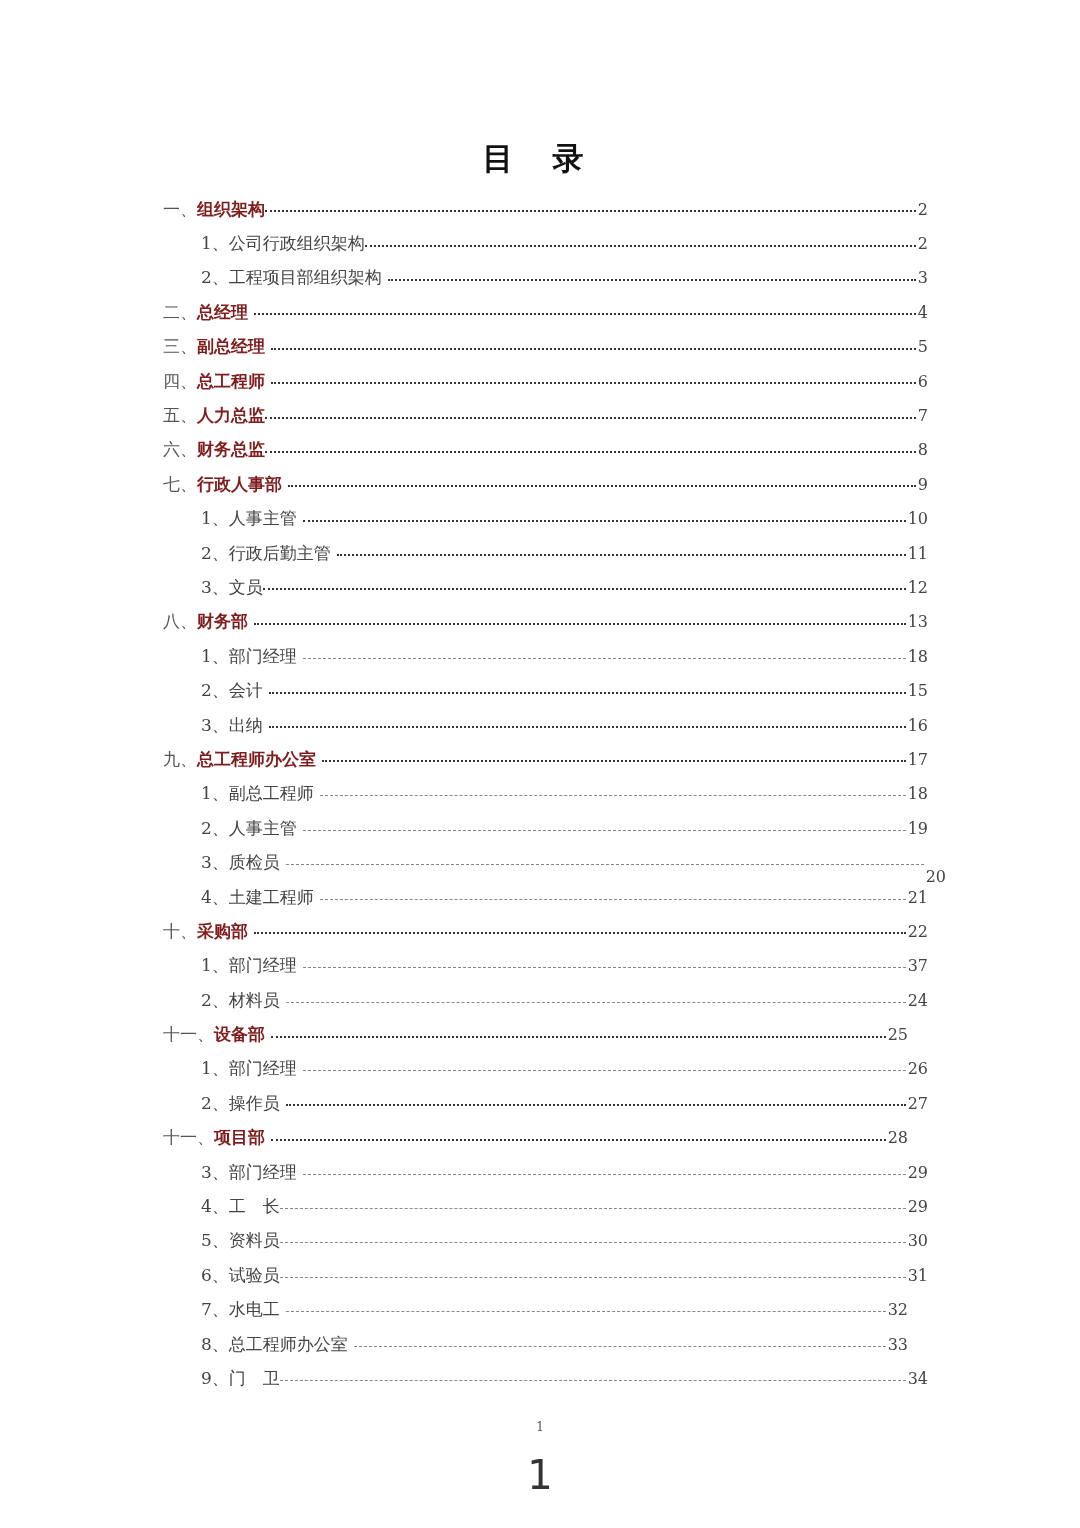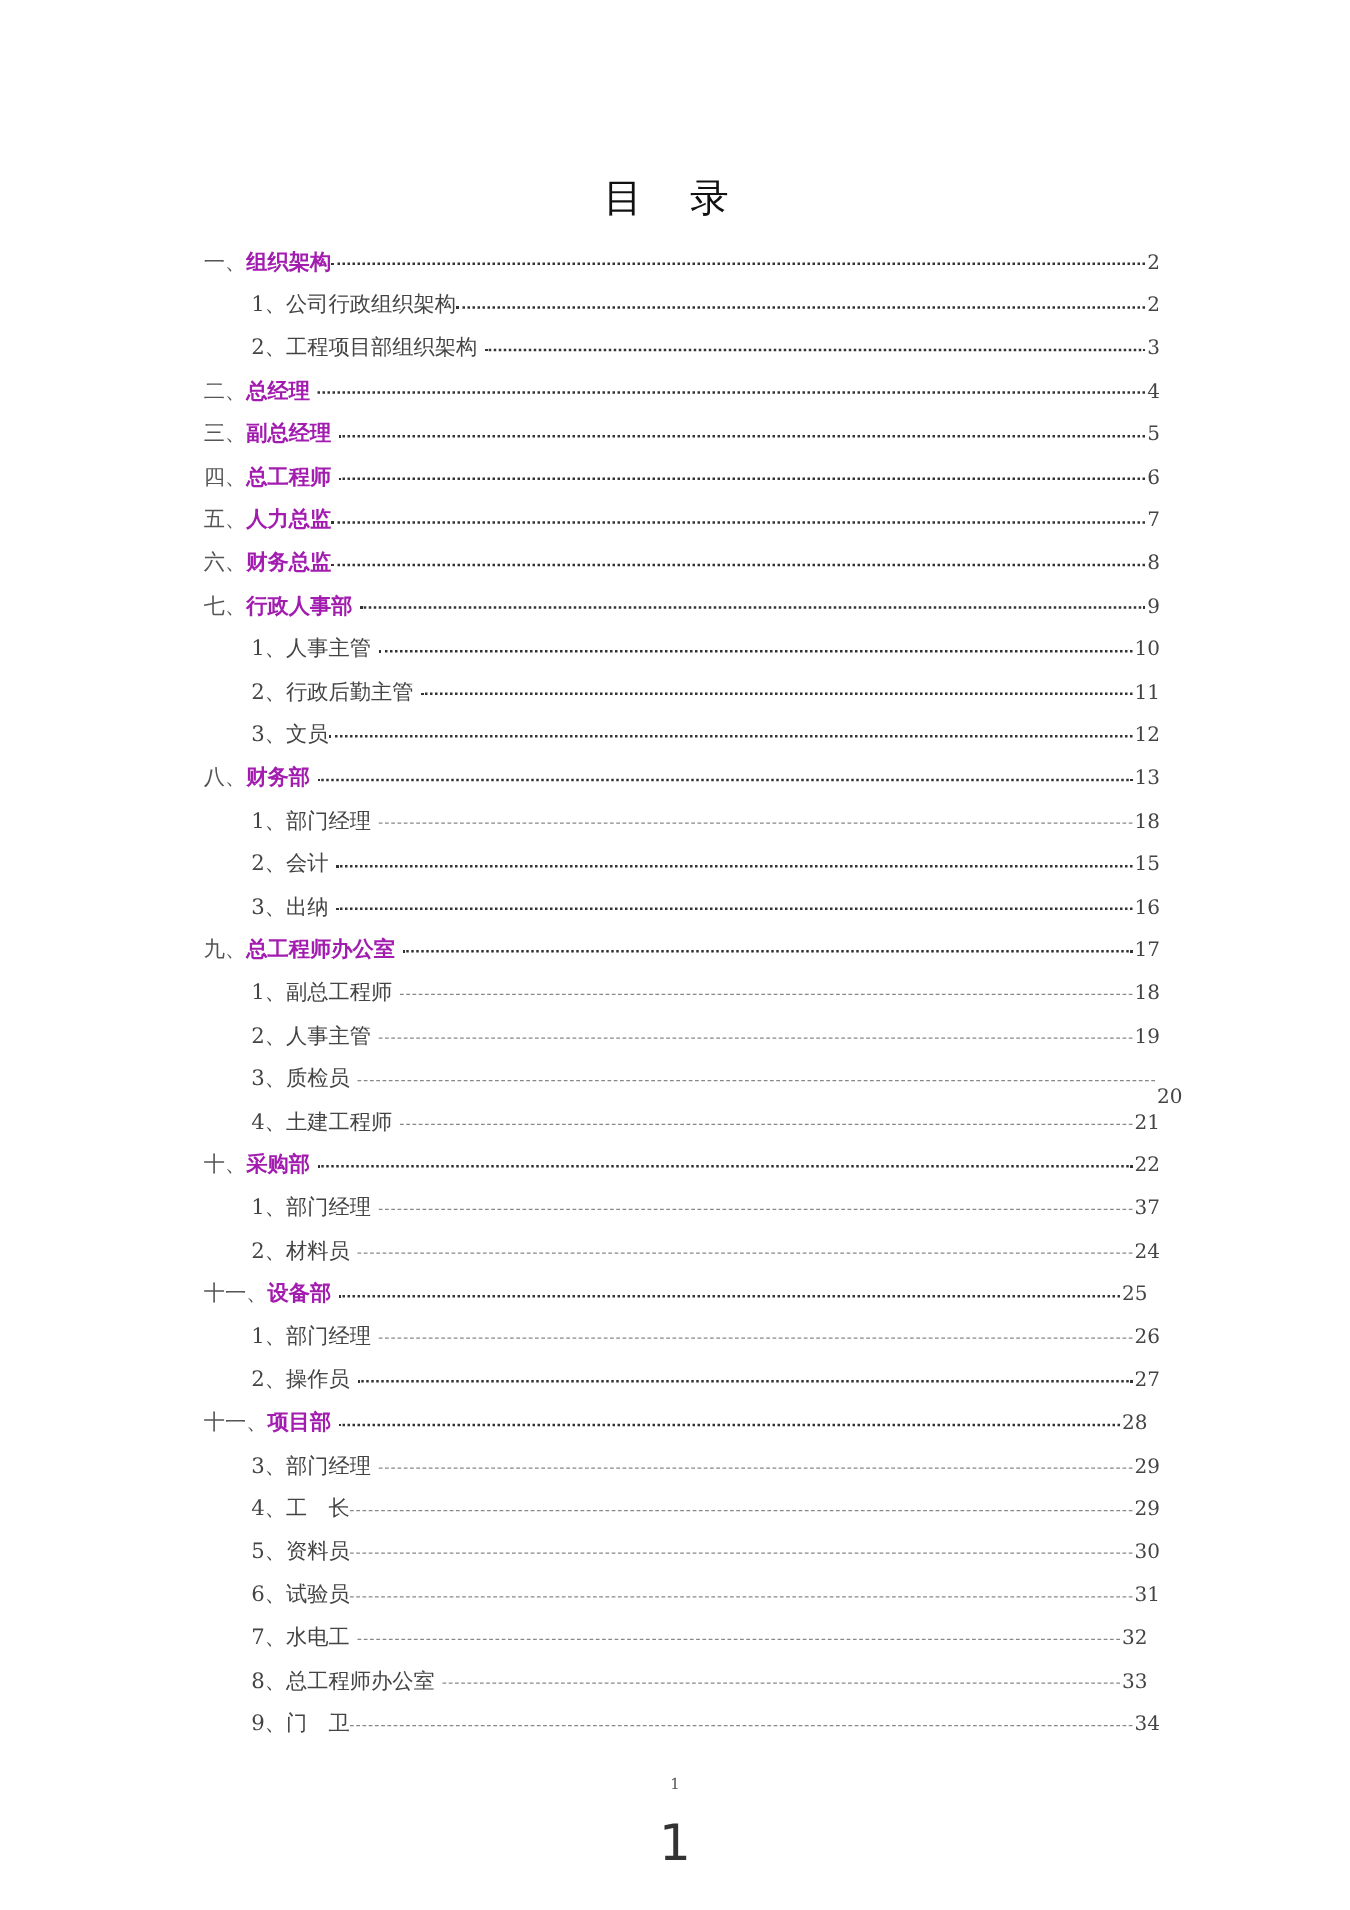--- a/index.html
+++ b/index.html
@@ -21,21 +21,21 @@
       width: 1080px;
       height: 1528px;
     }
     .title {
       position: absolute;
       top: 138px;
       left: 0;
       width: 1080px;
       text-align: center;
       font-family: "DejaVu Sans", "Liberation Sans", sans-serif;
-      font-weight: normal;
+      font-weight: bold;
       font-size: 31px;
       letter-spacing: 14px;
       color: #111;
     }
     .toc {
       position: absolute;
       top: 192px;
       left: 163px;
       width: 765px;
     }
@@ -53,21 +53,21 @@
     .row .num {
       flex: 0 0 auto;
     }
     .row.level-1 .num {
       color: #555;
       font-weight: normal;
     }
     .row.level-1 .label {
       font-family: "DejaVu Sans", "Liberation Sans", sans-serif;
       font-weight: bold;
-      color: #a21caf;
+      color: #7f1d1d;
       text-align: center;
     }
     .row .label {
       flex: 0 0 auto;
       font-family: Liberation Mono, monospace;
     }
     .row .leader {
       flex: 1 1 auto;
       margin: 0 2px 0 6px;
       height: 0;
@@ -82,21 +82,21 @@
       margin-left: 0;
     }
     .row .page-no {
       flex: 0 0 auto;
       font-size: 16px;
       color: #444;
       min-width: 10px;
       text-align: right;
     }
     .row.shift .page-no { margin-right: -18px; margin-top: 27px; }
-    .row.inset .page-no { margin-right: 10px; }
+    .row.inset .page-no { margin-right: 20px; }
     .footer-page {
       position: absolute;
       top: 1420px;
       left: 0;
       width: 1080px;
       text-align: center;
       font-size: 12px;
       color: #555;
     }
     .big-page {

